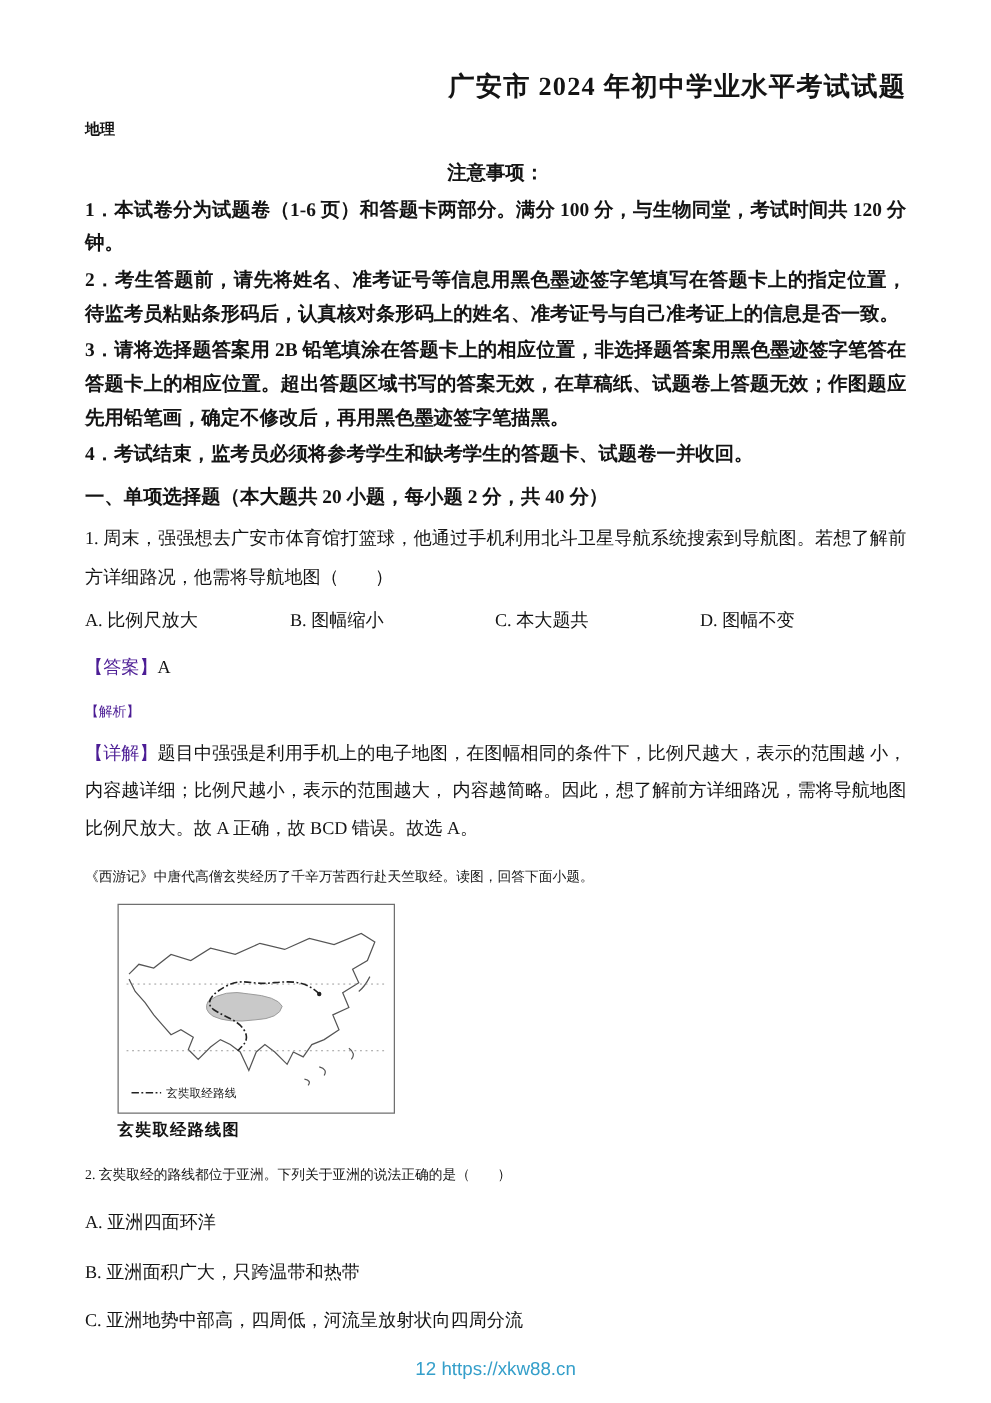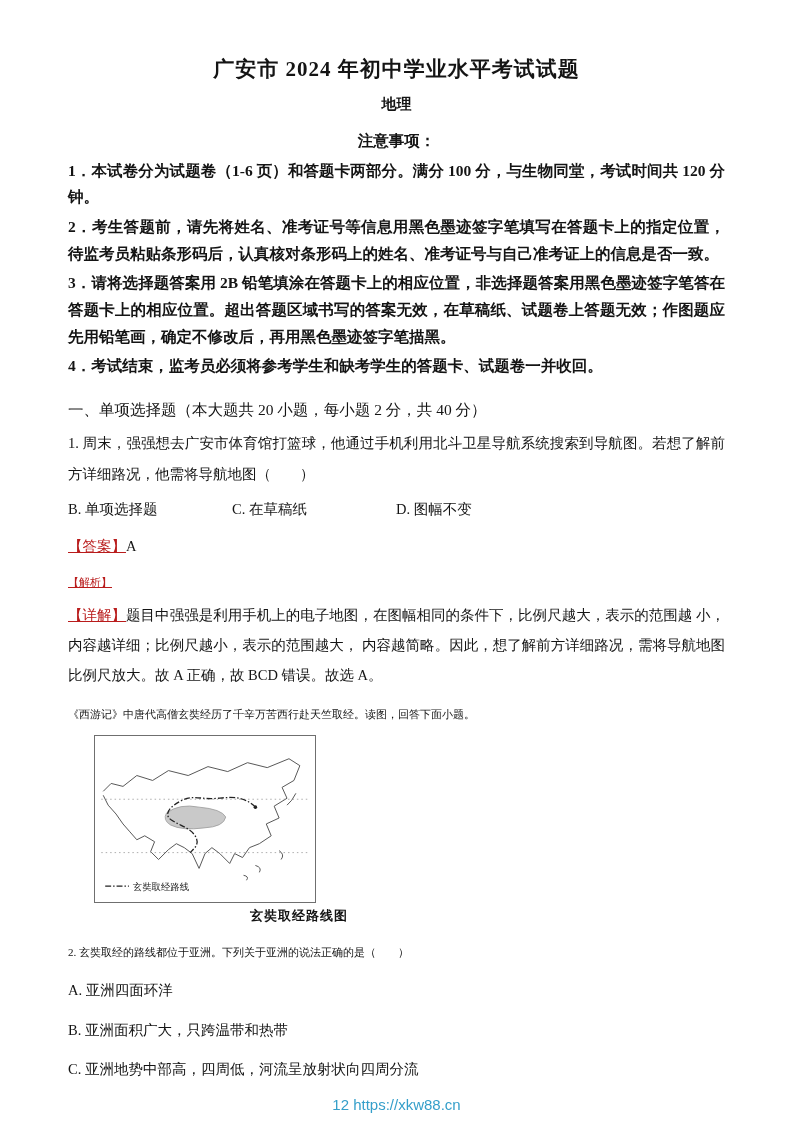--- a/index.html
+++ b/index.html
@@ -4,36 +4,36 @@
 <style>
   * { margin:0; padding:0; box-sizing:border-box; }
   html,body { background:#ffffff; }
   .page {
     width:793px; min-height:1122px; margin:0 auto; background:#fff;
     padding:56px 68px 18px 68px;
     font-family:"Liberation Serif","DejaVu Serif",serif;
     color:#141414;
     display:flex; flex-direction:column; position:relative;
   }
-  .title { text-align:center; font-size:21px; font-weight:bold; letter-spacing:1px; line-height:1.3; }
-  .subject { text-align:center; font-size:15px; font-weight:bold; margin-top:12px; margin-bottom:14px; }
+  .title { text-align:right; font-size:21px; font-weight:bold; letter-spacing:1px; line-height:1.3; }
+  .subject { text-align:left; font-size:12px; font-weight:bold; margin-top:12px; margin-bottom:14px; }
   .notice-heading { font-weight:bold; font-size:15.5px; line-height:1.7;text-align:center; }
   .notice-item { font-weight:bold; font-size:15.5px; line-height:1.72; text-align:justify; margin-top:3px; }
-  .section-heading { font-weight:normal; font-size:15.5px; line-height:1.8; margin-top:16px; }
+  .section-heading { font-weight:bold; font-size:15.5px; line-height:1.8; margin-top:6px; }
   .stem { font-size:14.5px; line-height:2.15; text-align:justify; margin-top:4px; font-weight:normal; }
   .options-row { display:flex; font-size:14.5px; margin-top:8px; line-height:1.6; }
   .options-row .opt { width:164px; }
   .answer-line { margin-top:14px; font-size:14.5px; line-height:1.6; }
-  .accent { color:#b91c1c;text-decoration:underline; }
+  .accent { color:#4c1d95; }
   .analysis-line { margin-top:15px; font-size:11px; line-height:1.6; }
   .detail { font-size:14.5px; line-height:2.05; text-align:justify; margin-top:10px; }
   .passage { font-size:11px; margin-top:14px; line-height:1.9; }
   .map-block { margin:10px 0 0 16px; width:264px;padding-left:10px; }
   .map-frame { border:1px solid #6f6f6f; display:block; background:#fff; }
-  .map-caption { text-align:right; font-weight:bold; font-size:13px; margin-top:4px; letter-spacing:1px; }
+  .map-caption { text-align:left; font-weight:bold; font-size:13px; margin-top:4px; letter-spacing:1px; }
   .q2-stem { font-size:11px; margin-top:18px; line-height:1.8; }
   .q2-option { font-size:14.5px; margin-top:15px; line-height:1.7; }
   .footer {
     margin-top:auto; padding-top:14px; text-align:center;
     color:#359fca; font-size:15px;
     font-family:"Liberation Sans","DejaVu Sans",sans-serif;
   }
 </style>
 </head>
 <body>
@@ -49,22 +49,23 @@
     <p class="notice-item">2．考生答题前，请先将姓名、准考证号等信息用黑色墨迹签字笔填写在答题卡上的指定位置，待监考员粘贴条形码后，认真核对条形码上的姓名、准考证号与自己准考证上的信息是否一致。</p>
     <p class="notice-item">3．请将选择题答案用 2B 铅笔填涂在答题卡上的相应位置，非选择题答案用黑色墨迹签字笔答在答题卡上的相应位置。超出答题区域书写的答案无效，在草稿纸、试题卷上答题无效；作图题应先用铅笔画，确定不修改后，再用黑色墨迹签字笔描黑。</p>
     <p class="notice-item">4．考试结束，监考员必须将参考学生和缺考学生的答题卡、试题卷一并收回。</p>
   </div>
 
   <div class="section-heading">一、单项选择题（本大题共 20 小题，每小题 2 分，共 40 分）</div>
 
   <p class="stem">1. 周末，强强想去广安市体育馆打篮球，他通过手机利用北斗卫星导航系统搜索到导航图。若想了解前方详细路况，他需将导航地图（　　）</p>
 
   <div class="options-row">
-    <span class="opt">B. 单项选择题</span>
-    <span class="opt">C. 在草稿纸</span>
+    <span class="opt">A. 比例尺放大</span>
+    <span class="opt">B. 图幅缩小</span>
+    <span class="opt">C. 本大题共</span>
     <span class="opt">D. 图幅不变</span>
   </div>
 
   <p class="answer-line"><span class="accent">【答案】</span><span>A</span></p>
 
   <p class="analysis-line accent">【解析】</p>
 
   <p class="detail"><span class="accent">【详解】</span><span>题目中强强是利用手机上的电子地图，在图幅相同的条件下，比例尺越大，表示的范围越 小，内容越详细；比例尺越小，表示的范围越大， 内容越简略。因此，想了解前方详细路况，需将导航地图比例尺放大。故 A 正确，故 BCD 错误。故选 A。</span></p>
 
   <p class="passage">《西游记》中唐代高僧玄奘经历了千辛万苦西行赴天竺取经。读图，回答下面小题。</p>

